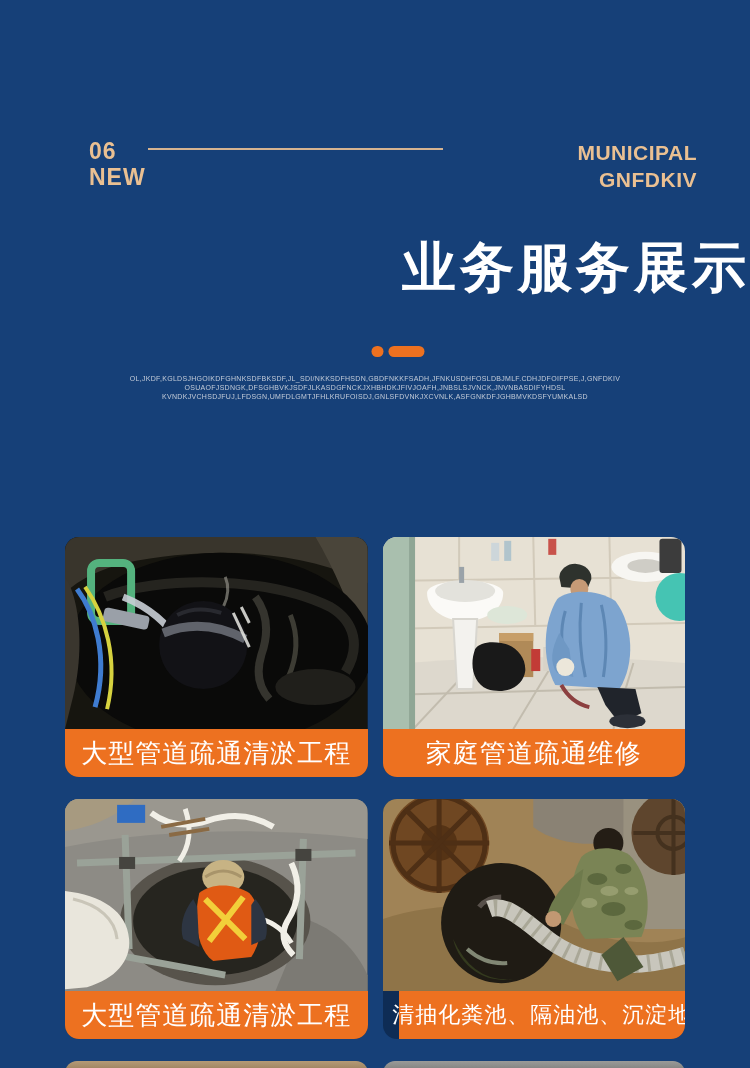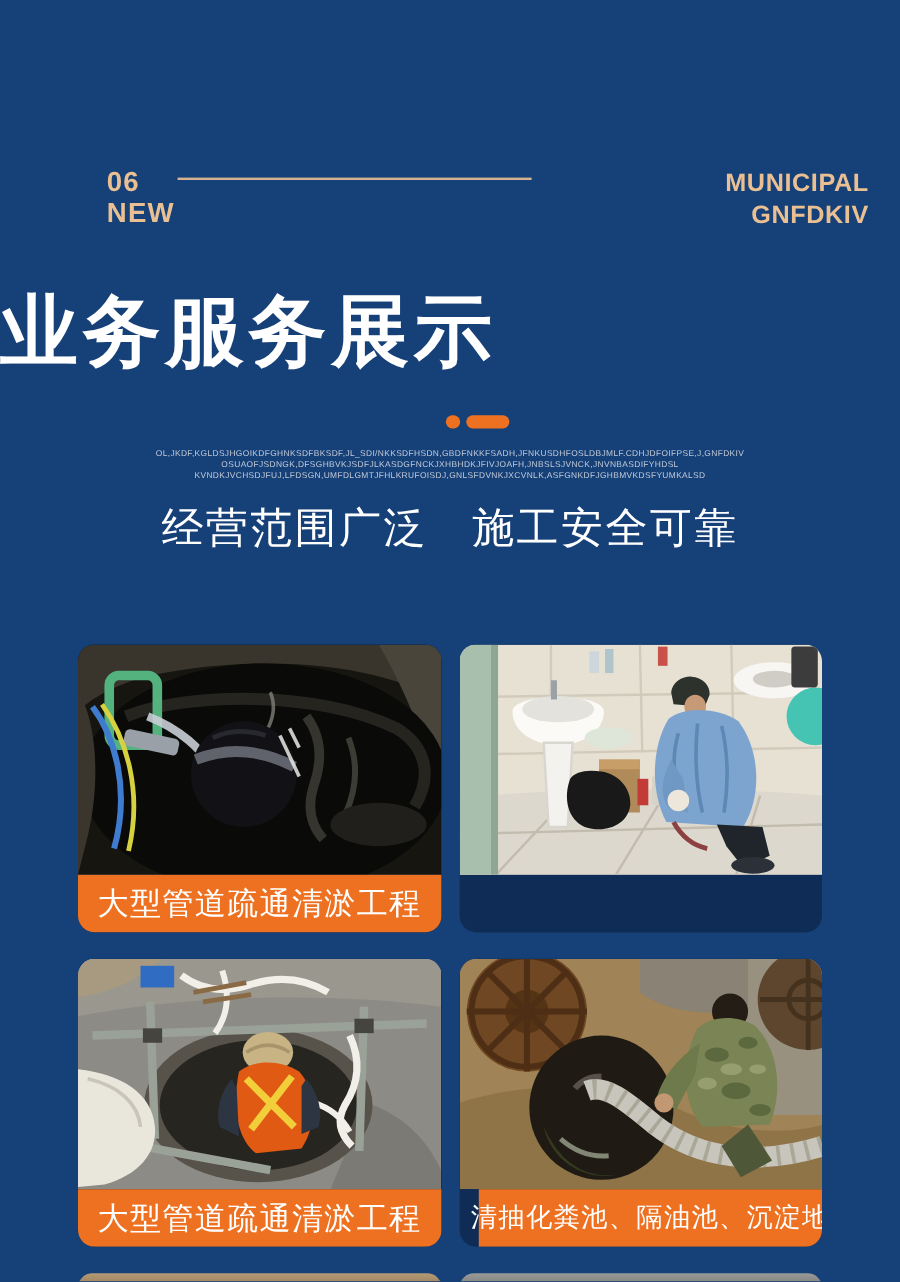--- a/index.html
+++ b/index.html
@@ -3,26 +3,26 @@
 <meta charset="utf-8">
 <style>
   html,body{margin:0;padding:0;background:#164078;}
   .page{position:relative;width:750px;height:1068px;overflow:hidden;background:#164078;
         font-family:"Liberation Sans",sans-serif;margin:0 auto;}
 
   
   .hdr-index{position:absolute;left:89px;top:138px;color:#EAC092;font-weight:bold;
              font-size:23px;line-height:1.15;letter-spacing:1px;}
   .hdr-line{position:absolute;left:148px;top:148px;width:295px;height:2px;background:#EAC092;opacity:.9;}
-  .hdr-right{position:absolute;right:26px;top:140px;text-align:right;color:#EAC092;
+  .hdr-right{position:absolute;right:53px;top:140px;text-align:right;color:#EAC092;
              font-weight:bold;font-size:21px;line-height:1.28;letter-spacing:.5px;}
 
   
-  .title{position:absolute;left:0;right:0;top:232px;text-align:left;color:#ffffff;
-         font-size:65px;font-weight:900;letter-spacing:4px;}
+  .title{position:absolute;left:0;right:0;top:232px;text-align:right;color:#ffffff;
+         font-size:54px;font-weight:900;letter-spacing:4px;}
   .dashes{position:absolute;left:50%;top:346px;transform:translateX(calc(-50% + 23px));
           display:flex;align-items:center;gap:5px;}
   .dash-dot{width:12px;height:11px;border-radius:6px;background:#ED7120;}
   .dash-bar{width:36px;height:11px;border-radius:6px;background:#ED7120;}
   .fineprint{position:absolute;left:0;right:0;top:374px;text-align:center;color:#c3cbd8;
              font-size:7px;line-height:9px;letter-spacing:.3px;word-break:break-all;}
   .fineprint div{max-width:520px;margin:0 auto;}
   .subtitle{position:absolute;left:0;right:0;top:417px;text-align:center;color:#ffffff;
             font-size:35px;font-weight:500;letter-spacing:2px;}
 
@@ -61,21 +61,20 @@
   <h1 class="title" style="margin:0;">业务服务展示</h1>
   <div class="dashes">
     <span class="dash-dot"></span>
     <span class="dash-bar"></span>
   </div>
   <div class="fineprint">
     <div>OL,JKDF,KGLDSJHGOIKDFGHNKSDFBKSDF,JL_SDI/NKKSDFHSDN,GBDFNKKFSADH,JFNKUSDHFOSLDBJMLF.CDHJDFOIFPSE,J,GNFDKIV</div>
     <div>OSUAOFJSDNGK,DFSGHBVKJSDFJLKASDGFNCKJXHBHDKJFIVJOAFH,JNBSLSJVNCK,JNVNBASDIFYHDSL</div>
     <div>KVNDKJVCHSDJFUJ,LFDSGN,UMFDLGMTJFHLKRUFOISDJ,GNLSFDVNKJXCVNLK,ASFGNKDFJGHBMVKDSFYUMKALSD</div>
   </div>
-  <div class="subtitle">经营范围广泛　施工安全可靠</div>
 
   <section class="cards">
 
     <figure class="card">
       <div class="photo">
         <svg viewBox="0 0 302 192" preserveAspectRatio="xMidYMid slice">
           <rect width="302" height="192" fill="#16150f"></rect>
           <path d="M0,0 H302 V46 C240,14 150,8 60,26 C36,32 14,42 0,56 Z" fill="#39352c"></path>
           <path d="M250,0 H302 V120 C285,70 268,30 250,0 Z" fill="#4a453a"></path>
           <ellipse cx="155" cy="112" rx="152" ry="96" fill="#0a0a09"></ellipse>
@@ -140,20 +139,21 @@
           <ellipse cx="196" cy="52" rx="9" ry="10" fill="#c69a76"></ellipse>
           <path d="M174,62 C160,84 158,122 172,148 L236,152 C252,126 250,88 232,64 C214,52 186,52 174,62 Z" fill="#7da4cf"></path>
           <path d="M182,74 q-8,28 2,52 M198,66 q-4,40 4,74 M218,68 q8,34 2,72" stroke="#5d87b4" stroke-width="3" fill="none"></path>
           <path d="M176,96 C168,112 166,126 174,136 L190,140 186,112 Z" fill="#6f98c4"></path>
           <circle cx="182" cy="130" r="9" fill="#ece7da"></circle>
           <path d="M214,150 L252,152 258,176 236,186 222,168 Z" fill="#20242b"></path>
           <ellipse cx="244" cy="184" rx="18" ry="7" fill="#2c3038"></ellipse>
           <path d="M178,148 q10,18 28,22" stroke="#8c4040" stroke-width="4" fill="none"></path>
         </svg>
       </div>
+      <figcaption class="card-label">家庭管道疏通维修</figcaption>
     </figure>
 
     <figure class="card">
       <div class="photo">
         <svg viewBox="0 0 302 192" preserveAspectRatio="xMidYMid slice">
           <rect width="302" height="192" fill="#8d8b85"></rect>
           <path d="M0,0 H302 V40 C210,28 90,30 0,48 Z" fill="#9a978f"></path>
           <path d="M0,0 H70 C50,20 20,30 0,32 Z" fill="#a79a80"></path>
           <path d="M240,120 C270,130 290,150 302,176 V192 H210 Z" fill="#7c7a74"></path>
           <ellipse cx="150" cy="122" rx="95" ry="64" fill="#57534b"></ellipse>

